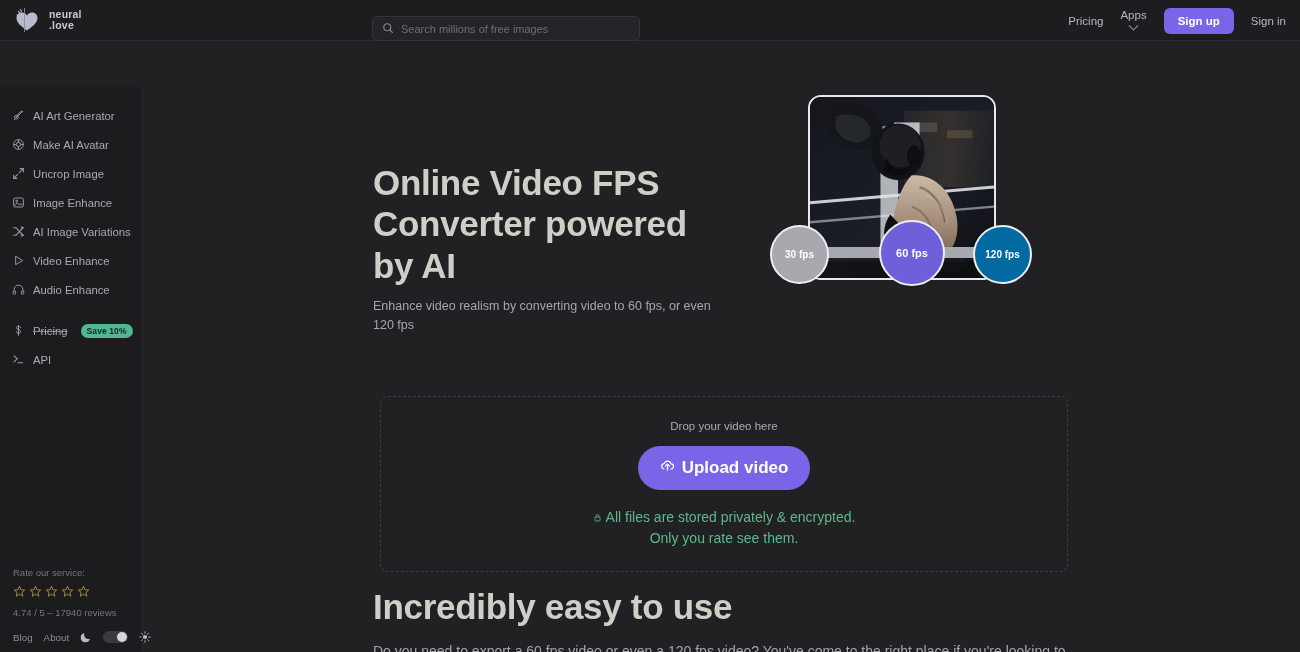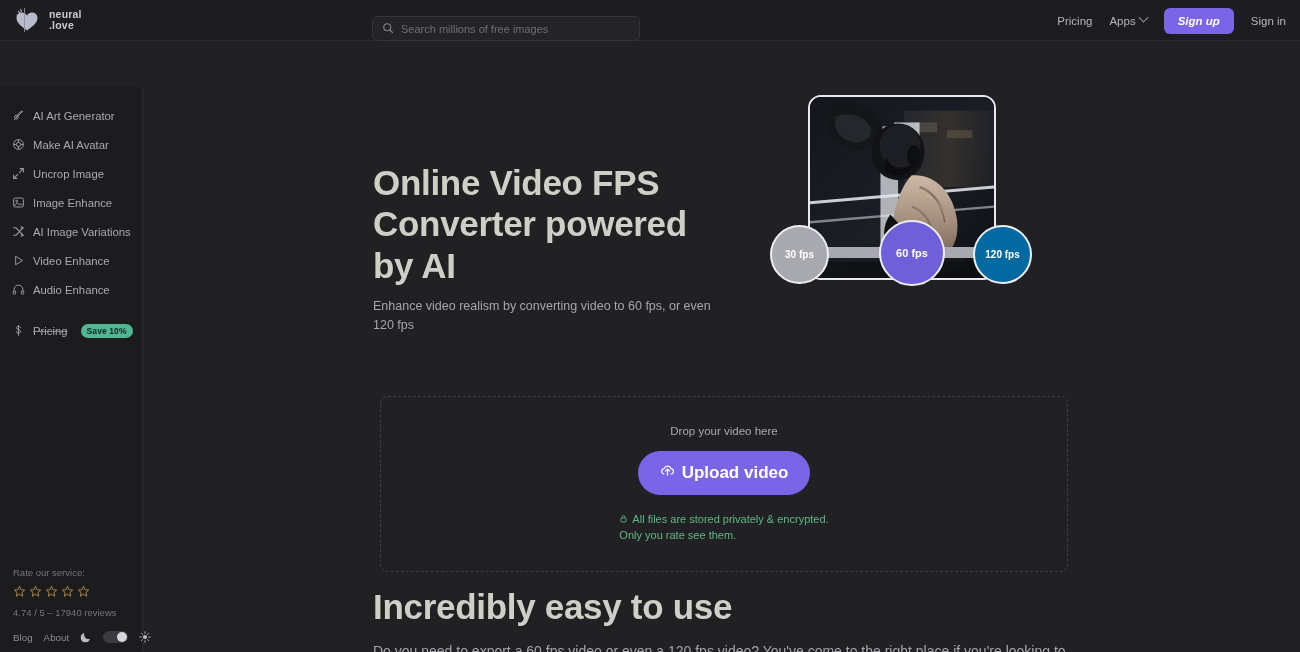--- a/index.html
+++ b/index.html
@@ -42,27 +42,26 @@
     flex: 1; background: transparent; border: none; outline: none;
     color: #c9c9d0; font-size: 11px; font-family: "Liberation Sans", sans-serif;
   }
   .search-box input::placeholder { color: #6e6e78; }
 
   .nav-right {
     position: absolute; right: 14px; top: 0; height: 41px;
     display: flex; align-items: center; gap: 17px;
   }
   .nav-link { font-size: 11.5px; color: #b6b6be; cursor: pointer; }
-  .nav-apps { display: flex; align-items: center; gap: 4px; }
+  .nav-apps { display: flex; align-items: center; gap: 4px; flex-direction: column; }
   .chev { width: 7px; height: 7px; border-right: 1.3px solid #9a9aa4; border-bottom: 1.3px solid #9a9aa4; transform: rotate(45deg) translate(-2px,-2px); }
   .btn-signup {
     background: #7a64e8; color: #fff; font-size: 11.5px; font-weight: 700;
     border: none; border-radius: 6px; padding: 7px 14px; cursor: pointer;
     font-family: "Liberation Sans", sans-serif;
-    font-style: italic;
   }
 
   
   .body { flex: 1; display: flex; min-height: 0; }
 
   
   .sidebar {
     width: 143px; flex: 0 0 143px;
     background: #1c1c1f;
     border-right: 1px solid #2c2c30;
@@ -137,21 +136,21 @@
     border: 1px dashed #3d3d44; border-radius: 8px;
     display: flex; flex-direction: column; align-items: center; justify-content: center;
   }
   .drop-text { font-size: 11.5px; color: #a9a9b1; margin-bottom: 14px; }
   .btn-upload {
     background: #7a64e8; color: #ffffff; border: none; border-radius: 22px;
     padding: 12px 22px; font-size: 17px; font-weight: 700; cursor: pointer;
     display: flex; align-items: center; gap: 7px;
     font-family: "Liberation Sans", sans-serif;
   }
-  .privacy { margin-top: 17px; text-align: left; color: #5fb888; font-size: 11px; line-height: 1.45; }
+  .privacy { margin-top: 17px; text-align: center; color: #5fb888; font-size: 14px; line-height: 1.45; }
   .privacy .l1 { display: flex; align-items: center; justify-content: center; gap: 4px; }
 
   
   .section { position: absolute; left: 230px; top: 500px; width: 712px; }
   h2.sec-title { font-size: 35px; font-weight: 700; color: #cfcec7; letter-spacing: -.3px; }
   .sec-p { margin-top: 13px; font-size: 14px; line-height: 1.58; color: #a5a5ad; }
   .sec-p2 { margin-top: 16px; }
 </style>
 </head>
 <body>
@@ -279,20 +278,29 @@
         <span class="side-ico">
           <svg width="13" height="13" viewBox="0 0 16 16" fill="none" stroke="currentColor" stroke-width="1.2" stroke-linecap="round">
             <path d="M8 2 V14"></path>
               <path d="M10.5 4.5 C10.5 3.3 9.3 2.8 8 2.8 C6.7 2.8 5.5 3.4 5.5 4.7 C5.5 7.4 10.5 6.4 10.5 9.3 C10.5 10.7 9.3 11.3 8 11.3 C6.7 11.3 5.5 10.7 5.5 9.5"></path>
           </svg>
         </span>
         <span class="strike">Pricing</span>
         <span class="badge">Save 10%</span>
       </div>
 
+      <div class="side-item">
+        <span class="side-ico">
+          <svg width="13" height="13" viewBox="0 0 16 16" fill="none" stroke="currentColor" stroke-width="1.3" stroke-linecap="round">
+            <path d="M2.5 3.5 L6.5 7.2 L2.5 10.9"></path>
+              <path d="M7.5 12 L13 12"></path>
+          </svg>
+        </span>
+        <span>API</span>
+      </div>
 
       <div class="side-bottom">
         <div class="rate-label">Rate our service:</div>
         <div class="stars">
           <span><svg width="13" height="13" viewBox="0 0 16 16" fill="none" stroke="#b08c3c" stroke-width="1.2" stroke-linejoin="round">
                 <path d="M8 1.6 L9.9 5.8 L14.4 6.2 L11 9.2 L12 13.7 L8 11.3 L4 13.7 L5 9.2 L1.6 6.2 L6.1 5.8 Z"></path>
               </svg></span>
           <span><svg width="13" height="13" viewBox="0 0 16 16" fill="none" stroke="#b08c3c" stroke-width="1.2" stroke-linejoin="round">
                 <path d="M8 1.6 L9.9 5.8 L14.4 6.2 L11 9.2 L12 13.7 L8 11.3 L4 13.7 L5 9.2 L1.6 6.2 L6.1 5.8 Z"></path>
               </svg></span>

